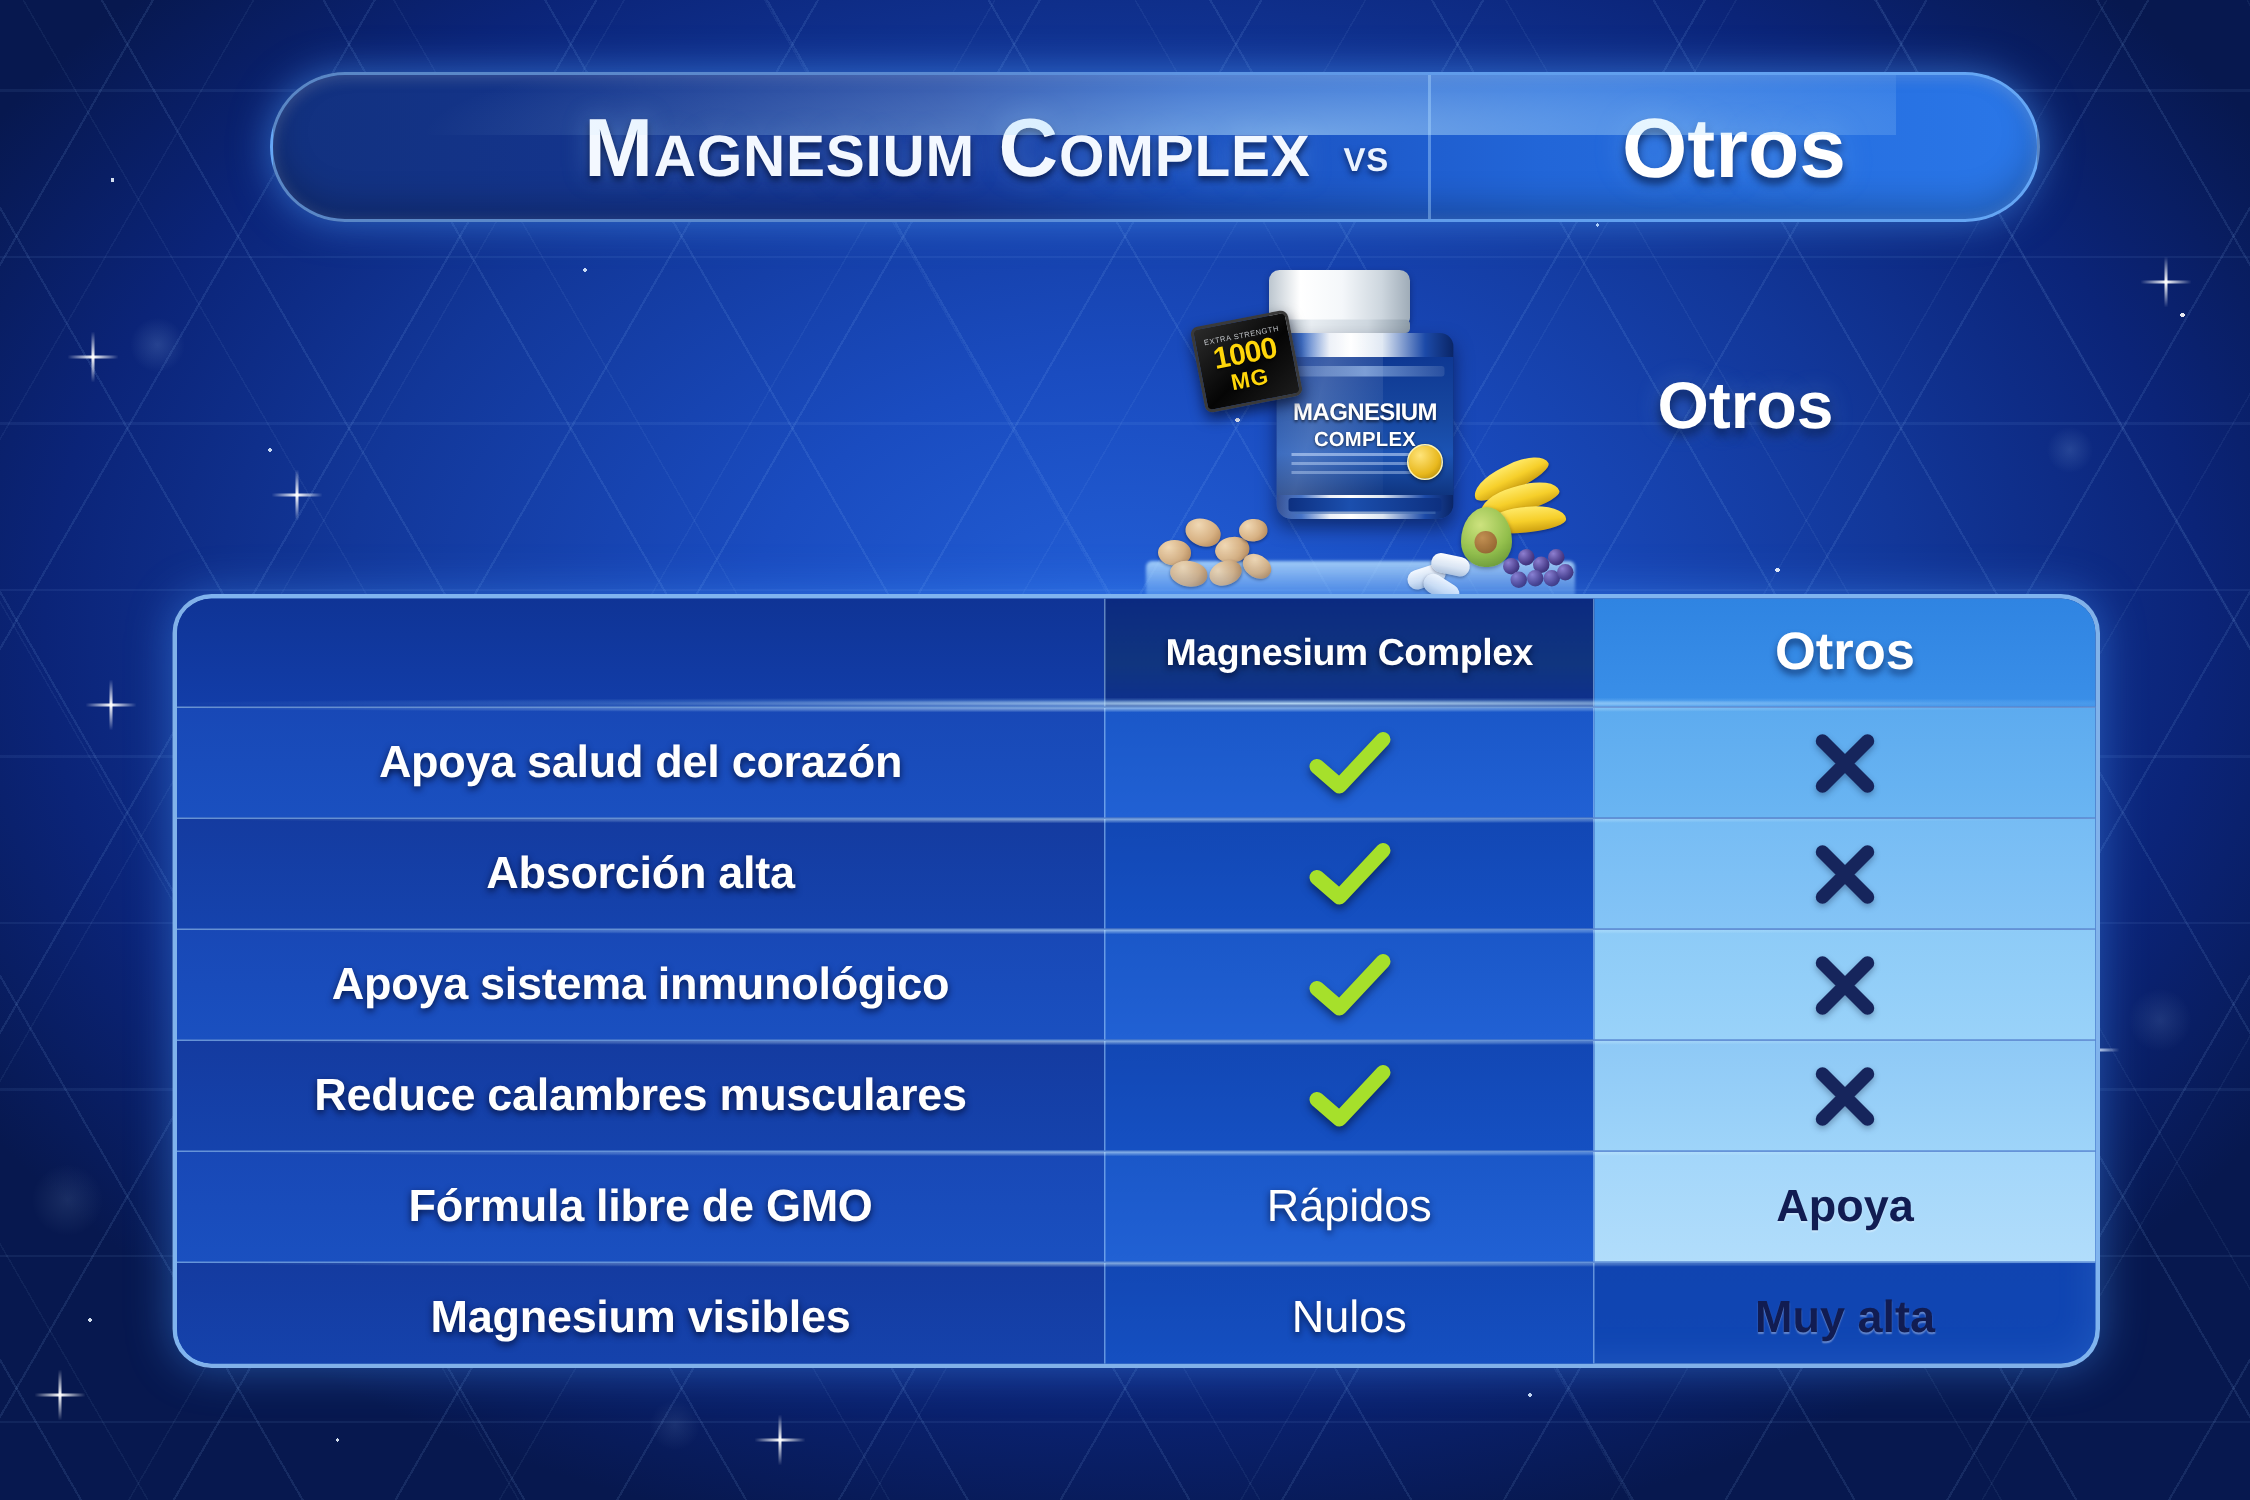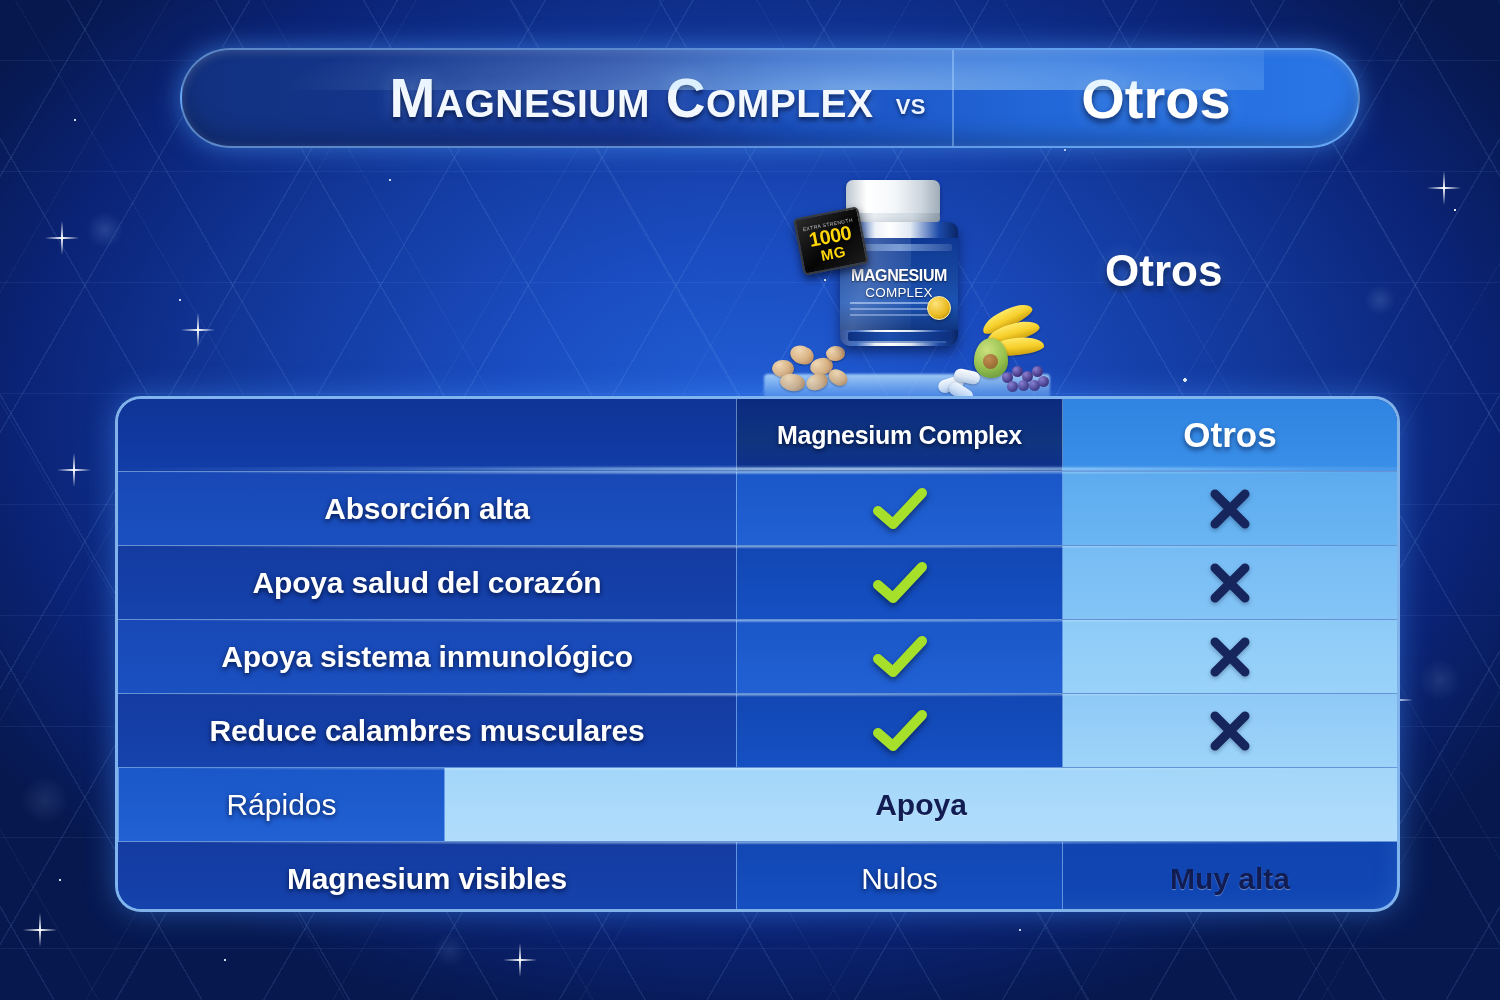--- a/index.html
+++ b/index.html
@@ -152,21 +152,21 @@
     border-radius:7px 7px 4px 4px;
     background:linear-gradient(to right, #bcc6cf 0%, #ffffff 22%, #f4f7fa 52%, #cdd6de 80%, #9facb8 100%);
     box-shadow:0 2px 4px rgba(0,10,40,.4);
   }
   .btl-cap::after{
     content:""; position:absolute; left:0; right:0; bottom:-6px; height:9px;
     background:linear-gradient(to right,#9dacb8,#e9eef3 30%,#cfd8e0 70%,#8d9ca9);
     border-radius:3px;
   }
   .btl-body {
-    position:absolute; left:6px; top:42px; width:118px; height:124px;
+    position:absolute; left:17px; top:42px; width:118px; height:124px;
     border-radius:9px 9px 10px 10px;
     background:linear-gradient(to right, #0d2e7e 0%, #1f56bb 14%, #e9eef6 30%, #ffffff 42%, #dde6f2 60%, #1c4aa8 84%, #0a2566 100%);
     box-shadow:0 6px 12px rgba(0,8,35,.5);
     overflow:hidden;
   }
   .lbl-band {
     position:absolute; left:0; right:0; top:16px; height:92px;
     background:linear-gradient(to bottom, #0e3893 0%, #17479f 42%, #1b53b4 70%, #0f357f 100%);
   }
   .lbl-band::before{
@@ -177,21 +177,21 @@
     position:absolute; left:6px; right:6px; top:6px; height:7px;
     background:linear-gradient(to right, rgba(255,255,255,.1), rgba(190,220,255,.55), rgba(255,255,255,.1));
     border-radius:2px;
   }
   .lbl-name {
     position:absolute; left:0; right:0; top:30px;
     text-align:center; color:#ffffff; line-height:1;
     text-shadow:0 1px 2px rgba(0,0,0,.6);
   }
   .lbl-name .l1 { display:block; font-size:16px; font-weight:bold; letter-spacing:-.4px; }
-  .lbl-name .l2 { display:block; font-size:13.5px; font-weight:normal; letter-spacing:.2px; margin-top:2px; }
+  .lbl-name .l2 { display:block; font-size:13.5px; font-weight:bold; letter-spacing:.2px; margin-top:2px; }
   .lbl-fine {
     position:absolute; left:10px; right:10px; top:78px; height:24px;
     background:
       linear-gradient(to bottom, transparent 0 2px, rgba(205,225,255,.55) 2px 4px, transparent 4px 8px,
                       rgba(205,225,255,.45) 8px 10px, transparent 10px 14px,
                       rgba(205,225,255,.4) 14px 16px, transparent 16px 24px);
   }
   .lbl-fine2 {
     position:absolute; left:12px; right:12px; top:112px; height:26px;
     background:
@@ -434,38 +434,38 @@
 
     <div class="trow" id="thead">
       <div class="c-feature"></div>
       <div class="c-ours">Magnesium Complex</div>
       <div class="c-theirs">Otros</div>
     </div>
 
     <div class="trow body">
       <div class="sheen"></div>
       <div class="c-feature">
-        <span class="feature-text">Absorción alta</span>
+        <span class="feature-text">Apoya salud del corazón</span>
       </div>
       <div class="c-ours">
         <svg class="mark-check" viewBox="0 0 56 44">
           <path d="M6 24 L21 37 L50 6" fill="none" stroke="#a6e02b" stroke-width="10" stroke-linecap="round" stroke-linejoin="round"></path>
         </svg>
       </div>
       <div class="c-theirs">
         <svg class="mark-x" viewBox="0 0 46 46">
           <path d="M8 8 L38 38 M38 8 L8 38" stroke="#16255c" stroke-width="9" stroke-linecap="round"></path>
         </svg>
       </div>
     </div>
 
     <div class="trow body">
       <div class="sheen"></div>
       <div class="c-feature">
-        <span class="feature-text">Apoya salud del corazón</span>
+        <span class="feature-text">Absorción alta</span>
       </div>
       <div class="c-ours">
         <svg class="mark-check" viewBox="0 0 56 44">
           <path d="M6 24 L21 37 L50 6" fill="none" stroke="#a6e02b" stroke-width="10" stroke-linecap="round" stroke-linejoin="round"></path>
         </svg>
       </div>
       <div class="c-theirs">
         <svg class="mark-x" viewBox="0 0 46 46">
           <path d="M8 8 L38 38 M38 8 L8 38" stroke="#16255c" stroke-width="9" stroke-linecap="round"></path>
         </svg>
@@ -501,20 +501,23 @@
       </div>
       <div class="c-theirs">
         <svg class="mark-x" viewBox="0 0 46 46">
           <path d="M8 8 L38 38 M38 8 L8 38" stroke="#16255c" stroke-width="9" stroke-linecap="round"></path>
         </svg>
       </div>
     </div>
 
     <div class="trow body">
       <div class="sheen"></div>
+      <div class="c-feature">
+        <span class="feature-text">Fórmula libre de GMO</span>
+      </div>
       <div class="c-ours">
         <span class="val-ours">Rápidos</span>
       </div>
       <div class="c-theirs">
         <span class="val-theirs">Apoya</span>
       </div>
     </div>
 
     <div class="trow body">
       <div class="sheen"></div>

